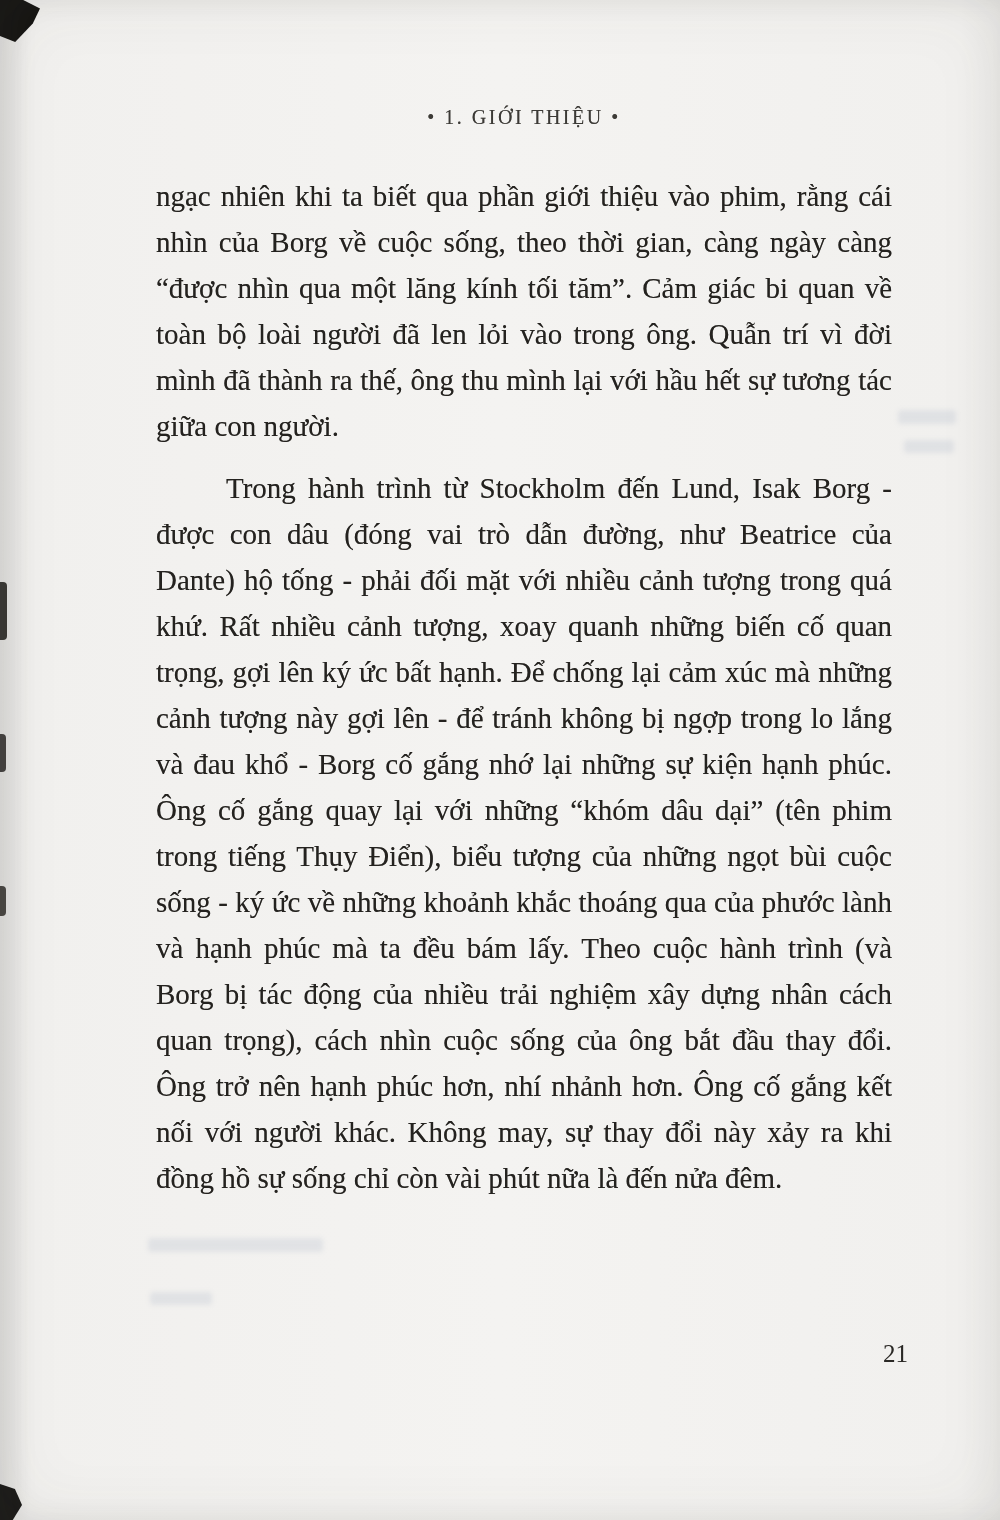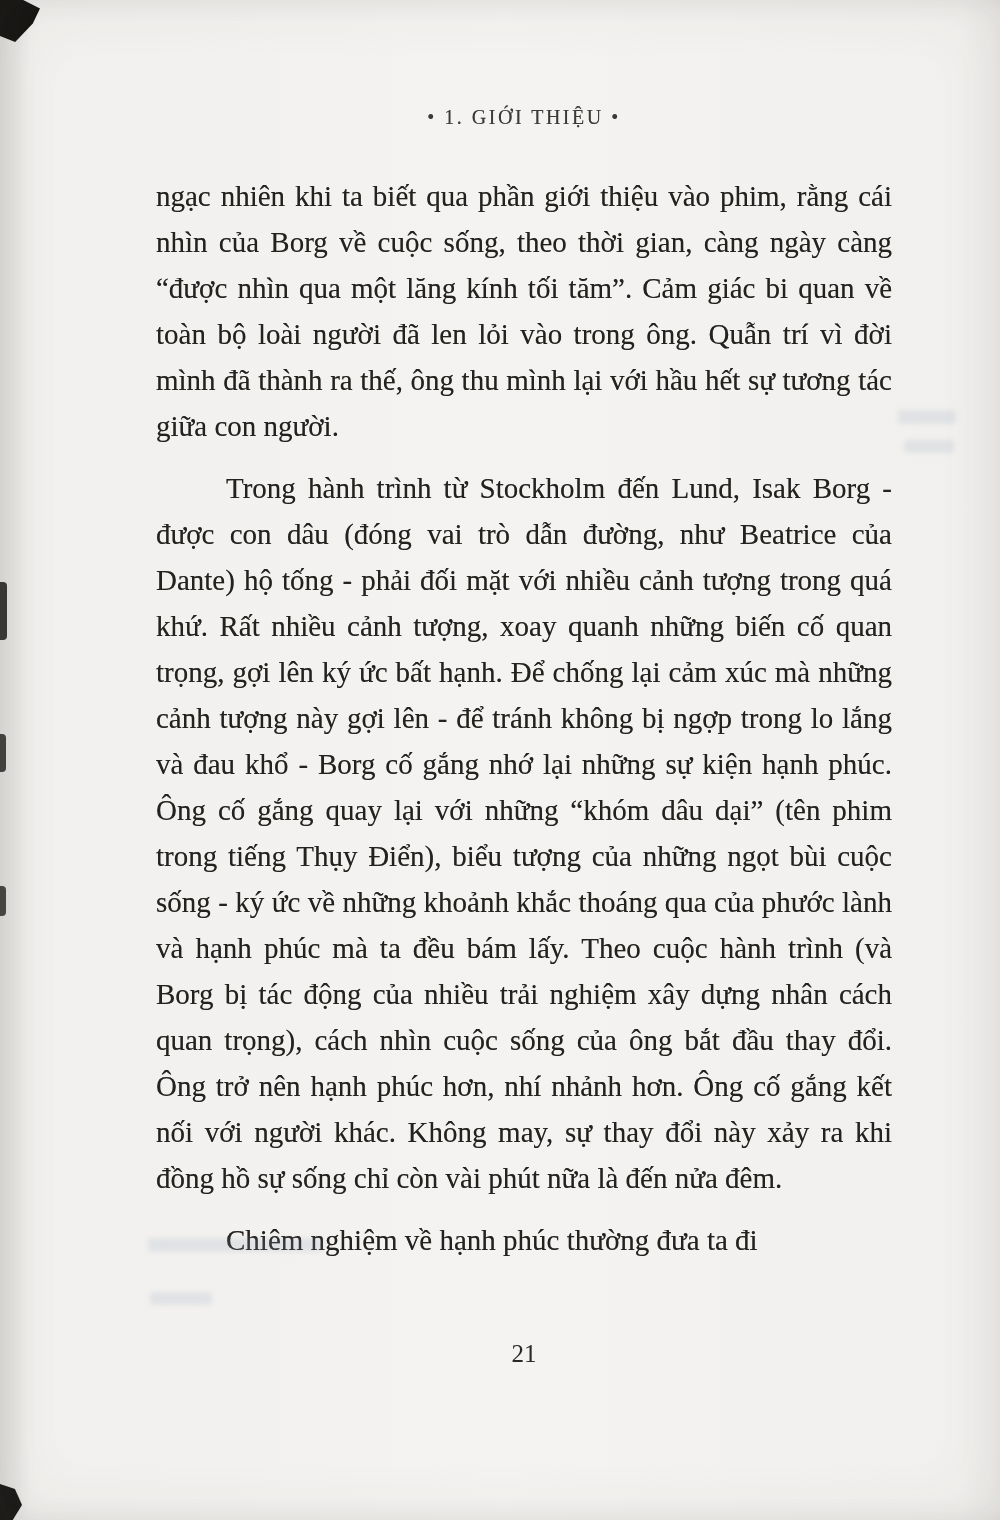--- a/index.html
+++ b/index.html
@@ -48,21 +48,21 @@
     color: #24221f;
     text-shadow: 0 0 0.6px rgba(30,28,25,0.45);
   }
   .para { margin: 16px; }
   .para.indent { text-indent: 70px; }
   .folio {
     position: absolute;
     left: 140px;
     top: 1340px;
     width: 768px;
-    text-align: center;
+    text-align: right;
     font-size: 25px;
     color: #2a2825;
   }
   
   .artifact { position: absolute; pointer-events: none; }
   .a-top-left {
     left: 0; top: 0; width: 40px; height: 42px;
     background: #161513;
     clip-path: polygon(0 0, 58% 0, 100% 20%, 82% 56%, 38% 100%, 0 86%);
     filter: blur(0.4px);
@@ -96,21 +96,20 @@
 <div class="page">
 
   <div class="content">
     <div class="running-head">
       <span>• 1. GIỚI THIỆU •</span>
     </div>
 
     <div class="text-block">
       <p class="para">ngạc nhiên khi ta biết qua phần giới thiệu vào phim, rằng cái nhìn của Borg về cuộc sống, theo thời gian, càng ngày càng “được nhìn qua một lăng kính tối tăm”. Cảm giác bi quan về toàn bộ loài người đã len lỏi vào trong ông. Quẫn trí vì đời mình đã thành ra thế, ông thu mình lại với hầu hết sự tương tác giữa con người.</p>
       <p class="para indent">Trong hành trình từ Stockholm đến Lund, Isak Borg - được con dâu (đóng vai trò dẫn đường, như Beatrice của Dante) hộ tống - phải đối mặt với nhiều cảnh tượng trong quá khứ. Rất nhiều cảnh tượng, xoay quanh những biến cố quan trọng, gợi lên ký ức bất hạnh. Để chống lại cảm xúc mà những cảnh tượng này gợi lên - để tránh không bị ngợp trong lo lắng và đau khổ - Borg cố gắng nhớ lại những sự kiện hạnh phúc. Ông cố gắng quay lại với những “khóm dâu dại” (tên phim trong tiếng Thụy Điển), biểu tượng của những ngọt bùi cuộc sống - ký ức về những khoảnh khắc thoáng qua của phước lành và hạnh phúc mà ta đều bám lấy. Theo cuộc hành trình (và Borg bị tác động của nhiều trải nghiệm xây dựng nhân cách quan trọng), cách nhìn cuộc sống của ông bắt đầu thay đổi. Ông trở nên hạnh phúc hơn, nhí nhảnh hơn. Ông cố gắng kết nối với người khác. Không may, sự thay đổi này xảy ra khi đồng hồ sự sống chỉ còn vài phút nữa là đến nửa đêm.</p>
-      <p class="para indent">Chiêm nghiệm về hạnh phúc thường đưa ta đi</p>
     </div>
   </div>
 
   <div class="folio">21</div>
 
   <div class="artifact a-top-left"></div>
   <div class="artifact a-left-1"></div>
   <div class="artifact a-left-2"></div>
   <div class="artifact a-left-3"></div>
   <div class="artifact a-bottom-left"></div>

